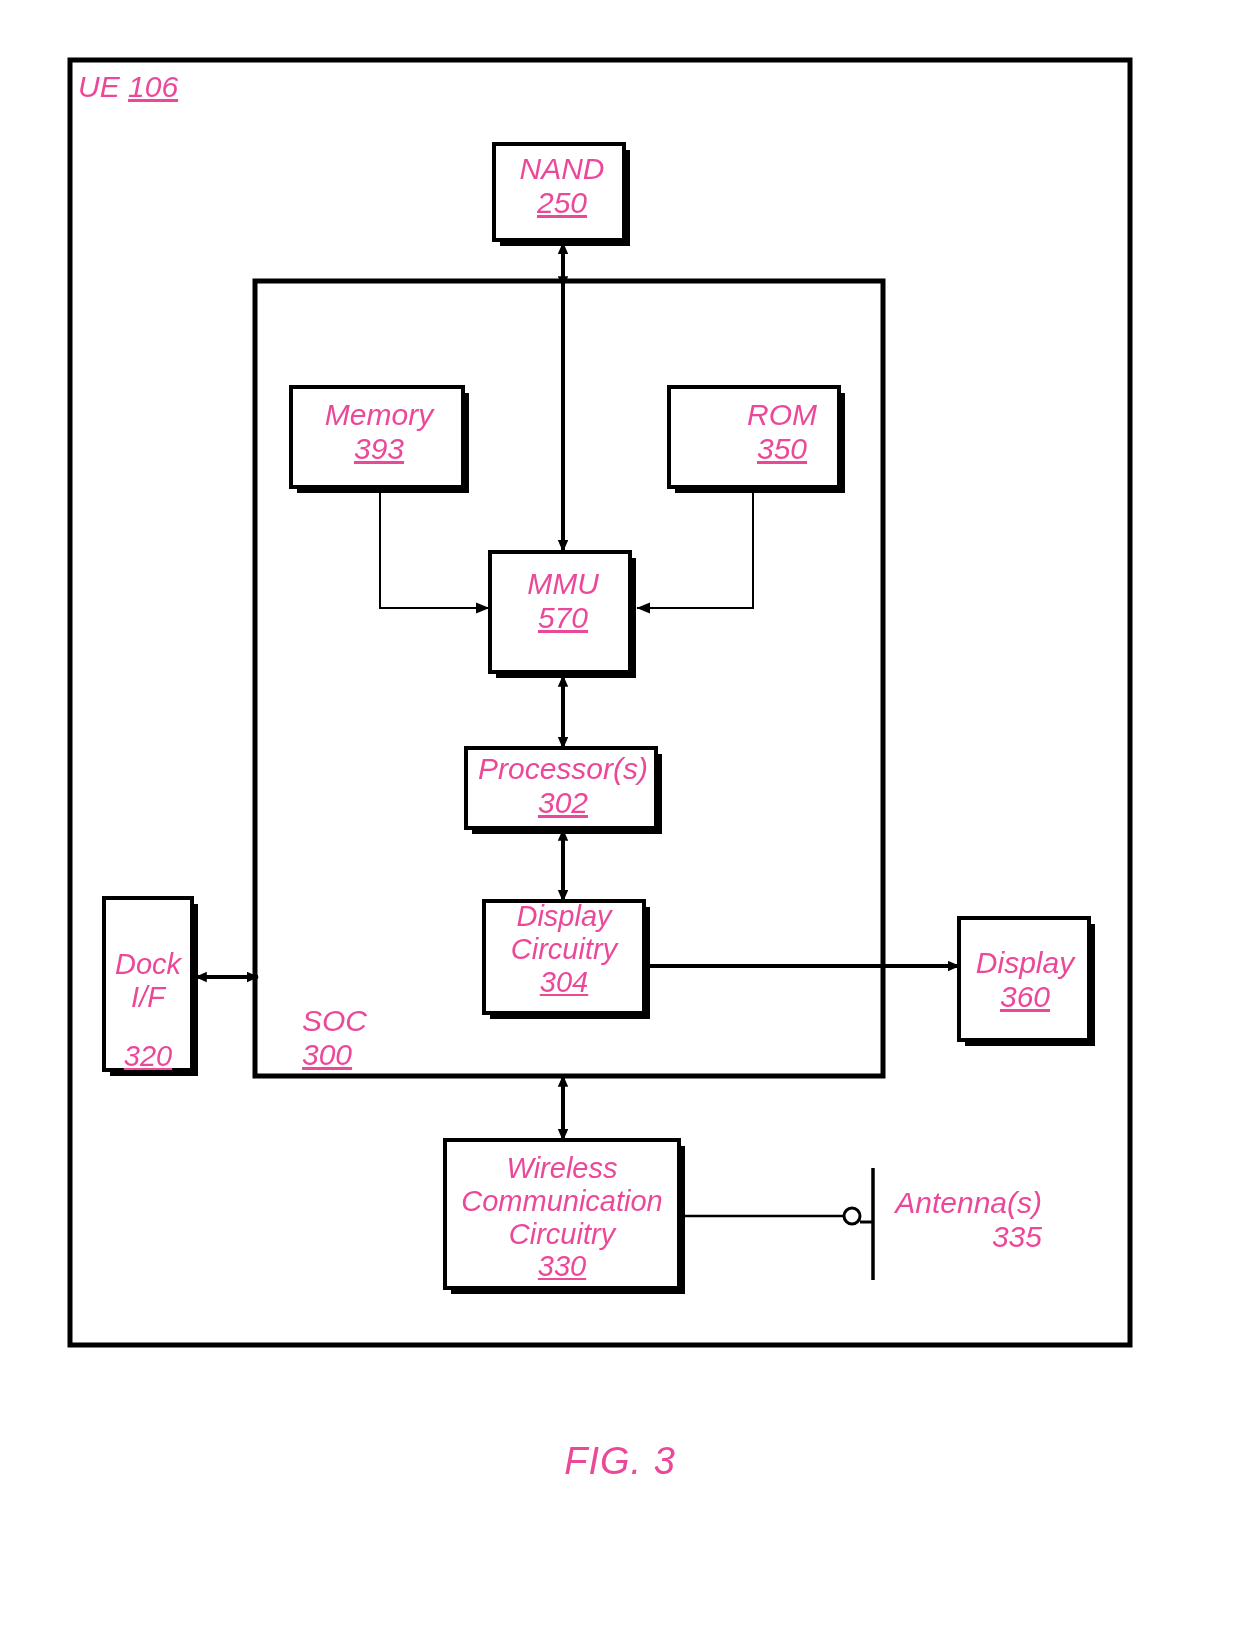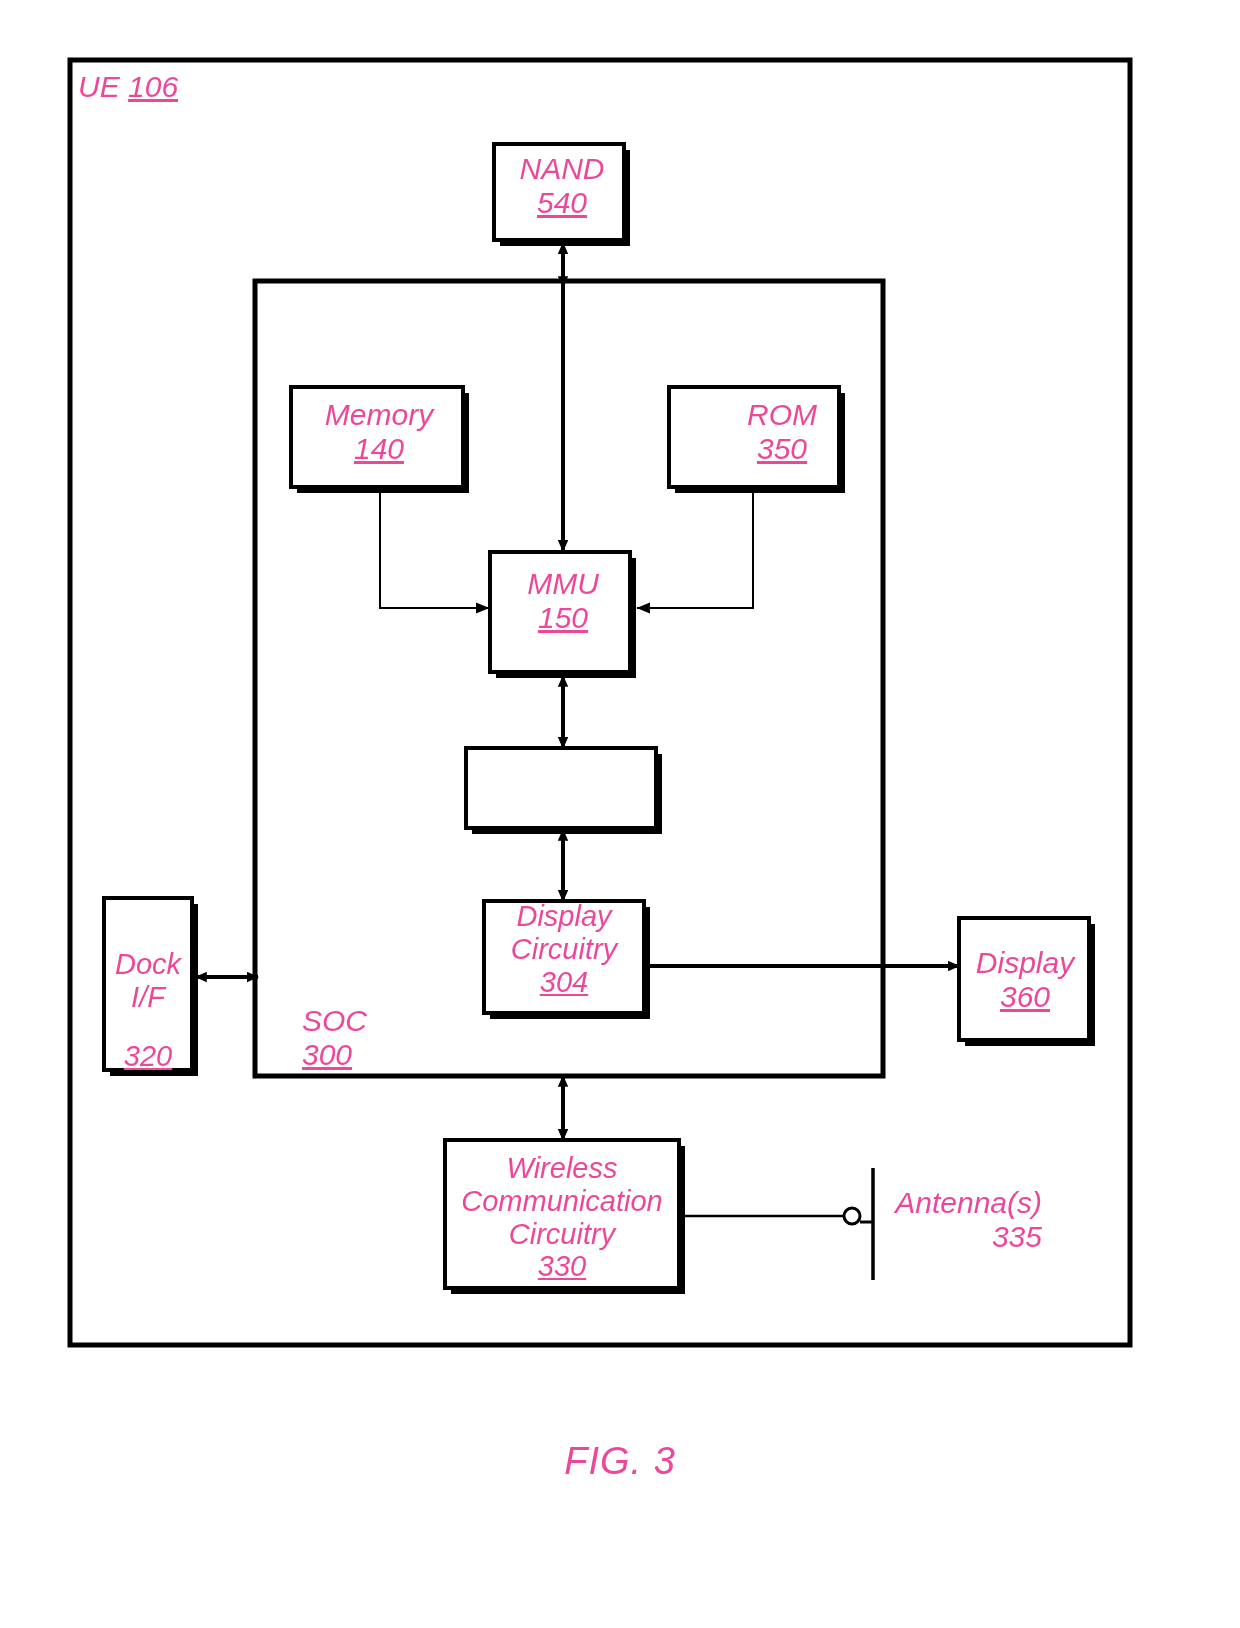--- a/index.html
+++ b/index.html
@@ -125,28 +125,29 @@
     <rect x="451" y="1146" width="234" height="148" fill="#000"></rect>
     <rect x="445" y="1140" width="234" height="148" fill="#fff" stroke="#000" stroke-width="4"></rect>
 
     <line x1="873" y1="1168" x2="873" y2="1280" stroke="#000" stroke-width="3.5"></line>
     <circle cx="852" cy="1216" r="8" fill="#fff" stroke="#000" stroke-width="3"></circle>
     <line x1="860" y1="1222" x2="873" y2="1222" stroke="#000" stroke-width="3"></line>
   </svg>
 
   <div class="lbl t-ue"><span class="plain">UE</span> <span class="num">106</span></div>
 
-  <div class="lbl t-nand"><span class="plain">NAND</span><br><span class="num">540</span></div>
+  <div class="lbl t-nand"><span class="plain">NAND</span><br><span class="num">250</span></div>
 
-  <div class="lbl t-memory"><span class="plain">Memory</span><br><span class="num">140</span></div>
+  <div class="lbl t-memory"><span class="plain">Memory</span><br><span class="num">393</span></div>
 
   <div class="lbl t-rom"><span class="plain">ROM</span><br><span class="num">350</span></div>
 
-  <div class="lbl t-mmu"><span class="plain">MMU</span><br><span class="num">150</span></div>
+  <div class="lbl t-mmu"><span class="plain">MMU</span><br><span class="num">570</span></div>
 
+  <div class="lbl t-proc"><span class="plain">Processor(s)</span><br><span class="num">302</span></div>
 
   <div class="lbl t-dispcirc"><span class="plain">Display<br>Circuitry</span><br><span class="num">304</span></div>
 
   <div class="lbl t-dock"><span class="plain">Dock<br>I/F</span></div>
   <div class="lbl t-dock-num"><span class="num">320</span></div>
 
   <div class="lbl t-soc"><span class="plain">SOC</span><br><span class="num">300</span></div>
 
   <div class="lbl t-display"><span class="plain">Display</span><br><span class="num">360</span></div>
 

